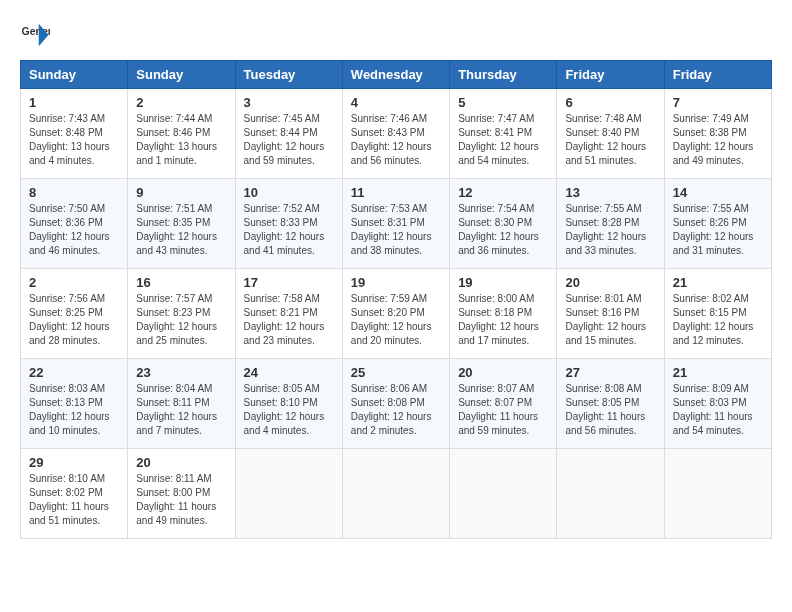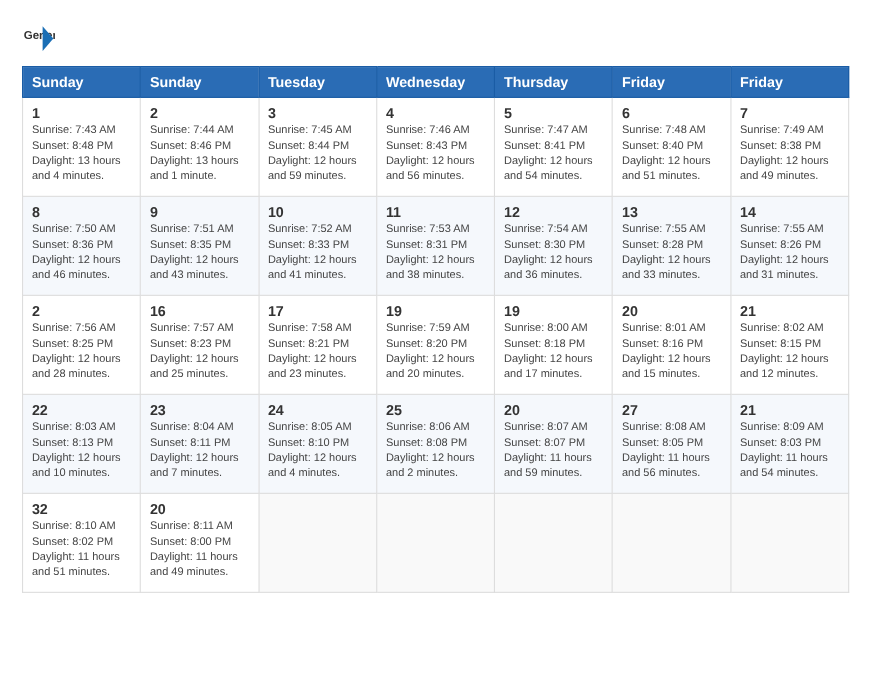--- a/index.html
+++ b/index.html
@@ -351,21 +351,21 @@
         <span class="day-number">21</span>
         <div class="day-info">
           Sunrise: 8:09 AM<br>
           Sunset: 8:03 PM<br>
           Daylight: 11 hours and 54 minutes.
         </div>
       </td>
       </tr>
       <tr>
         <td>
-        <span class="day-number">32</span>
+        <span class="day-number">29</span>
         <div class="day-info">
           Sunrise: 8:10 AM<br>
           Sunset: 8:02 PM<br>
           Daylight: 11 hours and 51 minutes.
         </div>
       </td>
         <td>
         <span class="day-number">20</span>
         <div class="day-info">
           Sunrise: 8:11 AM<br>

